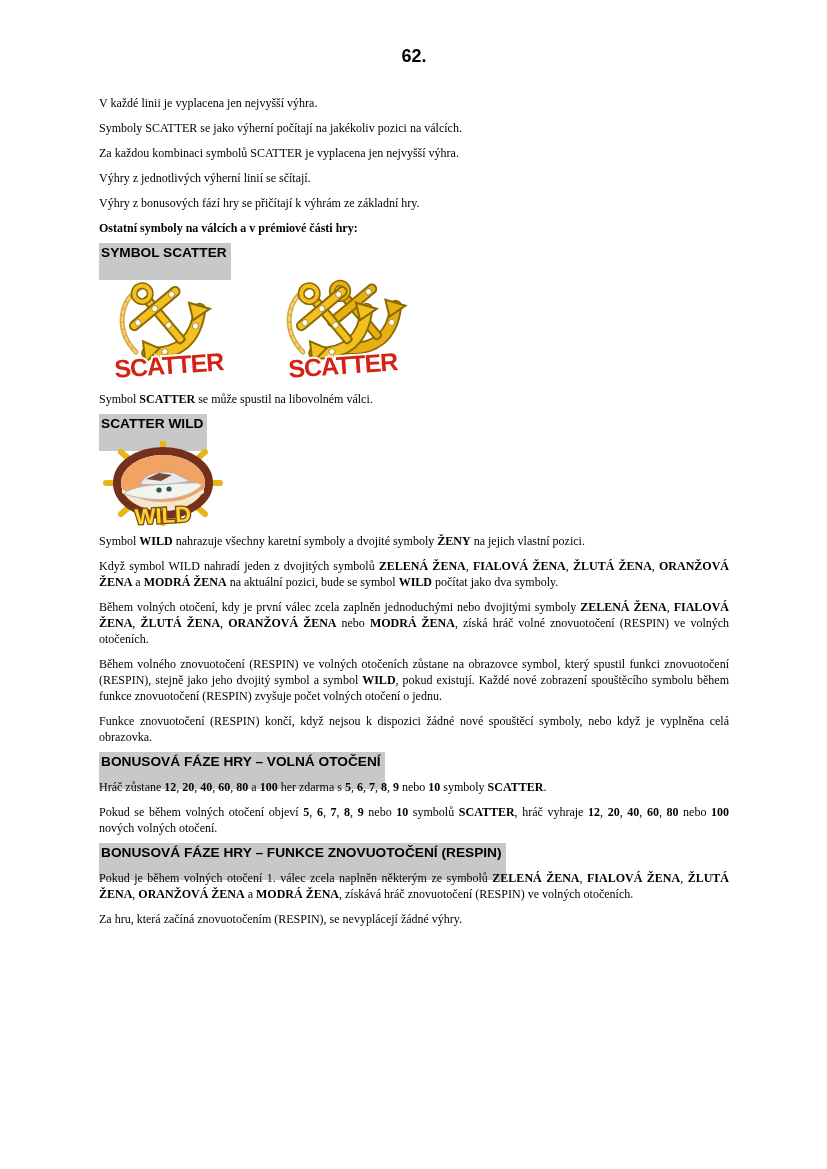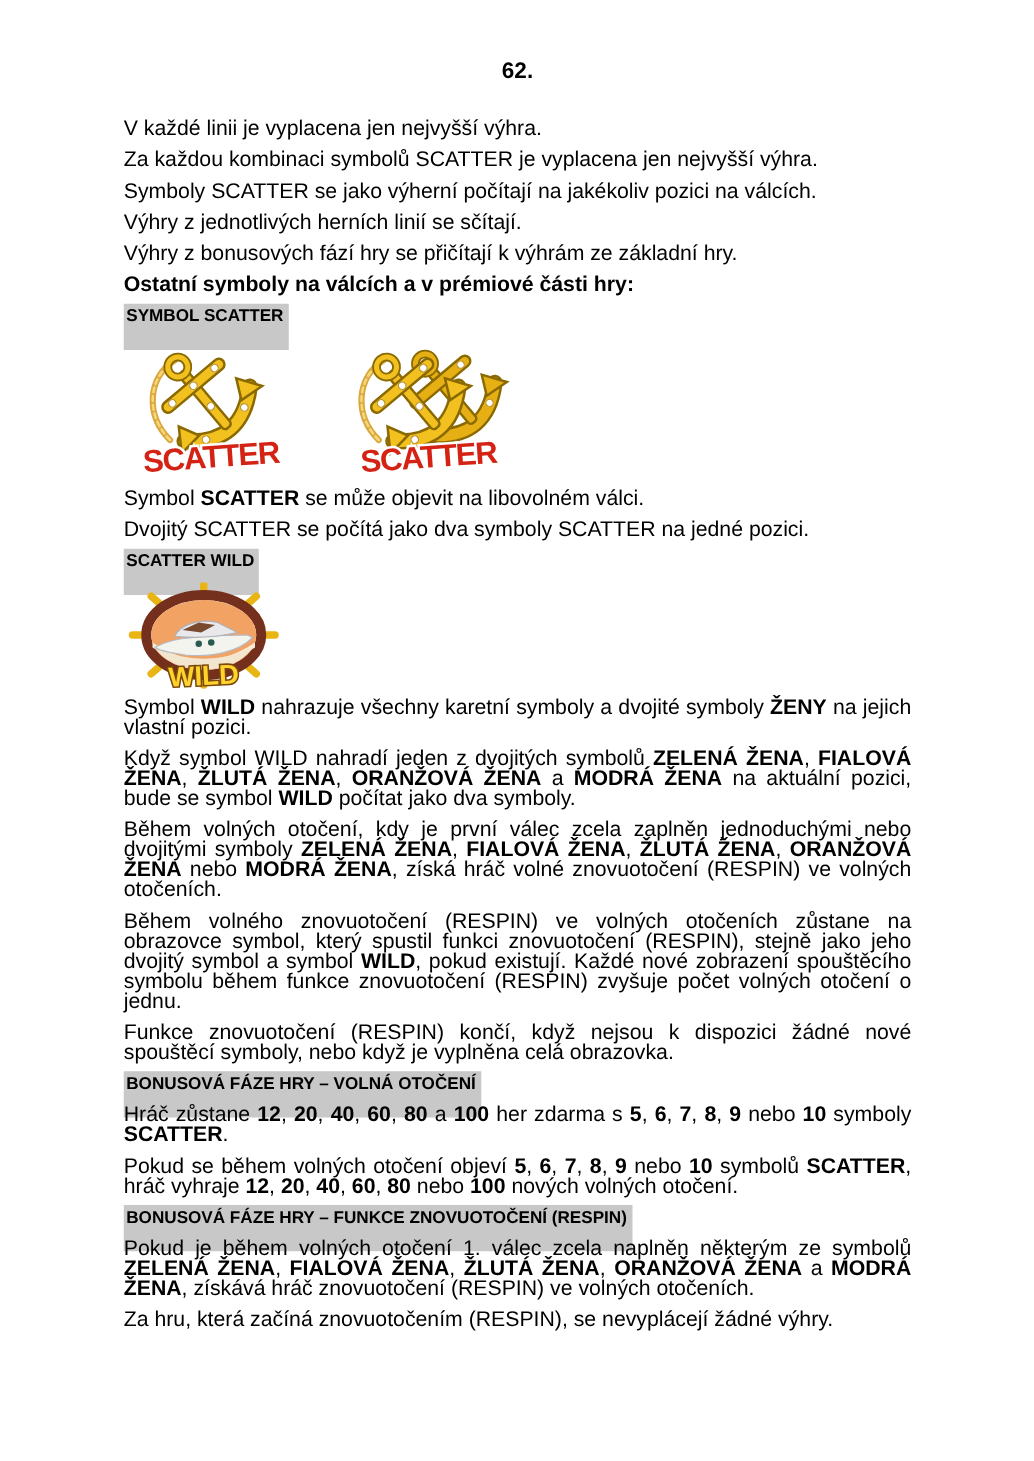--- a/index.html
+++ b/index.html
@@ -12,22 +12,23 @@
     overflow:hidden;
   }
   .page-number{
     position:absolute;top:48px;left:99px;width:630px;
     text-align:center;font-weight:bold;font-size:18px;line-height:16px;
   }
   .content{
     position:absolute;left:99px;top:95px;width:630px;
   }
   .para{
-    font-size:17px;line-height:16px;text-align:justify;
+    font-size:12px;line-height:16px;text-align:justify;
     margin:0 0 9px 0;
+    font-family:Liberation Serif, serif;
   }
   .para b{font-weight:bold;margin-top:20px;}
   .heading{
     font-size:13.7px;line-height:16px;margin:0 0 9px 0;
   }
   .heading .hl{
     background:#c8c8c8;font-weight:bold;padding:2px 4px 20px 2px;
   }
   .img-row{
     display:flex;align-items:flex-start;gap:34px;
@@ -39,23 +40,23 @@
     font-family:"Liberation Sans", sans-serif;
     font-weight:bold;
   }
 </style>
 </head>
 <body>
 
 <div class="page-number">62.</div>
 <div class="content">
     <div class="para"><span>V každé linii je vyplacena jen nejvyšší výhra.</span></div>
+    <div class="para"><span>Symboly SCATTER se jako výherní počítají na jakékoliv pozici na válcích.</span></div>
     <div class="para"><span>Za každou kombinaci symbolů SCATTER je vyplacena jen nejvyšší výhra.</span></div>
-    <div class="para"><span>Symboly SCATTER se jako výherní počítají na jakékoliv pozici na válcích.</span></div>
-    <div class="para"><span>Výhry z jednotlivých herních linií se sčítají.</span></div>
+    <div class="para"><span>Výhry z jednotlivých výherní linií se sčítají.</span></div>
     <div class="para"><span>Výhry z bonusových fází hry se přičítají k výhrám ze základní hry.</span></div>
     <div class="para"><b>Ostatní symboly na válcích a v prémiové části hry:</b></div>
     <div class="heading"><span class="hl"><b>SYMBOL SCATTER</b></span></div>
     <div class="img-row">
       <svg width="135" height="112" viewBox="0 0 135 112" xmlns="http://www.w3.org/2000/svg" aria-hidden="true">
 
     <path d="M 38 18 C 16 32 14 62 34 82" fill="none" stroke="#d9a93f" stroke-width="5" stroke-linecap="round"></path>
     <path d="M 38 18 C 16 32 14 62 34 82" fill="none" stroke="#f6d87a" stroke-width="2" stroke-dasharray="4 3" stroke-linecap="round"></path>
     <g transform="rotate(-40 64 52)">
 
@@ -117,22 +118,21 @@
       <circle cx="84" cy="34.5" r="3" fill="#fff" stroke="#b9963a" stroke-width="1"></circle>
       <circle cx="62" cy="56" r="3" fill="#fff" stroke="#b9963a" stroke-width="1"></circle>
       <circle cx="42" cy="74" r="3" fill="#fff" stroke="#b9963a" stroke-width="1"></circle>
     </g>
 
     <g transform="rotate(-4 72 98)">
       <text class="sym-label" x="72" y="104" text-anchor="middle" font-size="25" fill="#d42315" stroke="#ffffff" stroke-width="4" paint-order="stroke" letter-spacing="-1">SCATTER</text>
     </g>
   </svg>
     </div>
-    <div class="para"><span>Symbol </span><b>SCATTER</b><span> se může objevit na libovolném válci.</span></div>
-    <div class="para"><span>Dvojitý SCATTER se počítá jako dva symboly SCATTER na jedné pozici.</span></div>
+    <div class="para"><span>Symbol </span><b>SCATTER</b><span> se může spustil na libovolném válci.</span></div>
     <div class="heading"><span class="hl"><b>SCATTER WILD</b></span></div>
     <div class="img-row wild-row">
       <svg width="122" height="88" viewBox="0 0 122 88" xmlns="http://www.w3.org/2000/svg" aria-hidden="true">
 
     <g stroke="#e9b514" stroke-width="6" stroke-linecap="round">
       <line x1="61" y1="12" x2="61" y2="2"></line>
       <line x1="61" y1="72" x2="61" y2="82"></line>
       <line x1="14" y1="42" x2="4" y2="42"></line>
       <line x1="108" y1="42" x2="118" y2="42"></line>
       <line x1="27" y1="18" x2="19" y2="11"></line>

